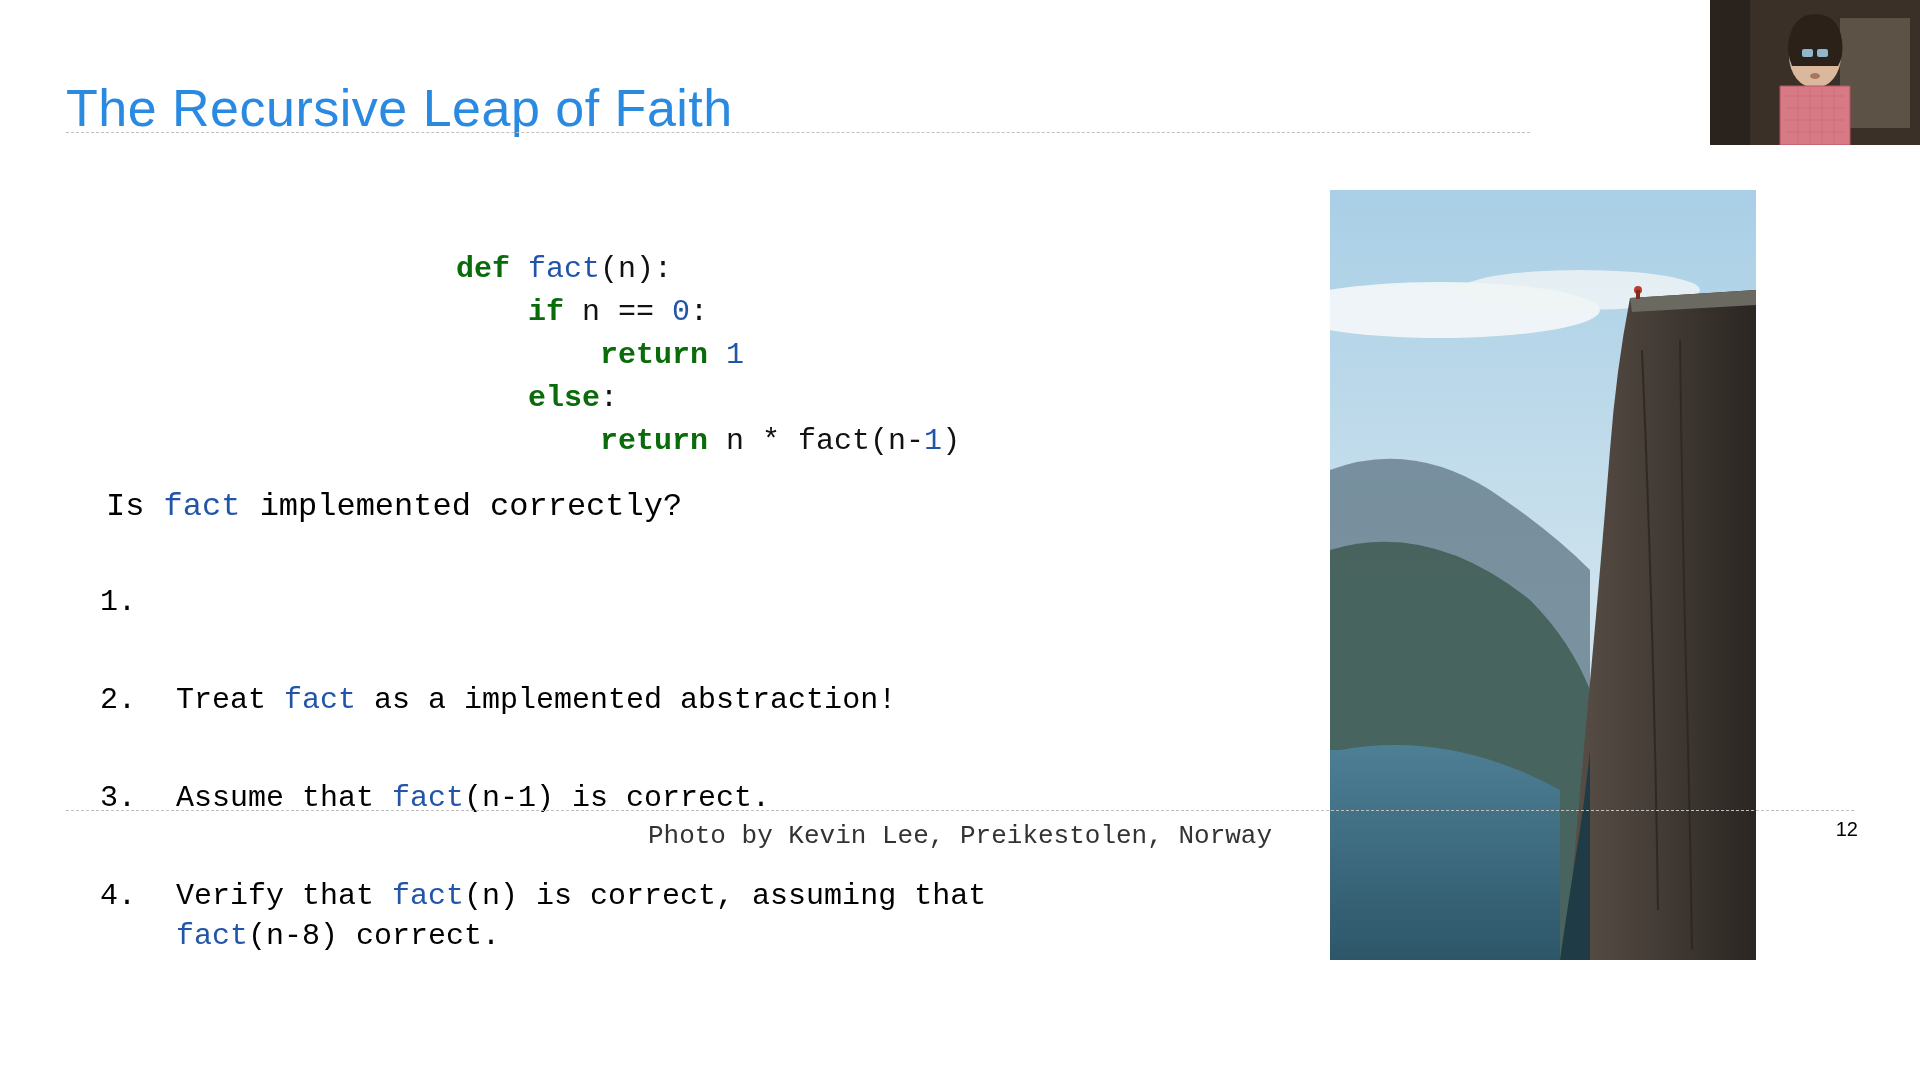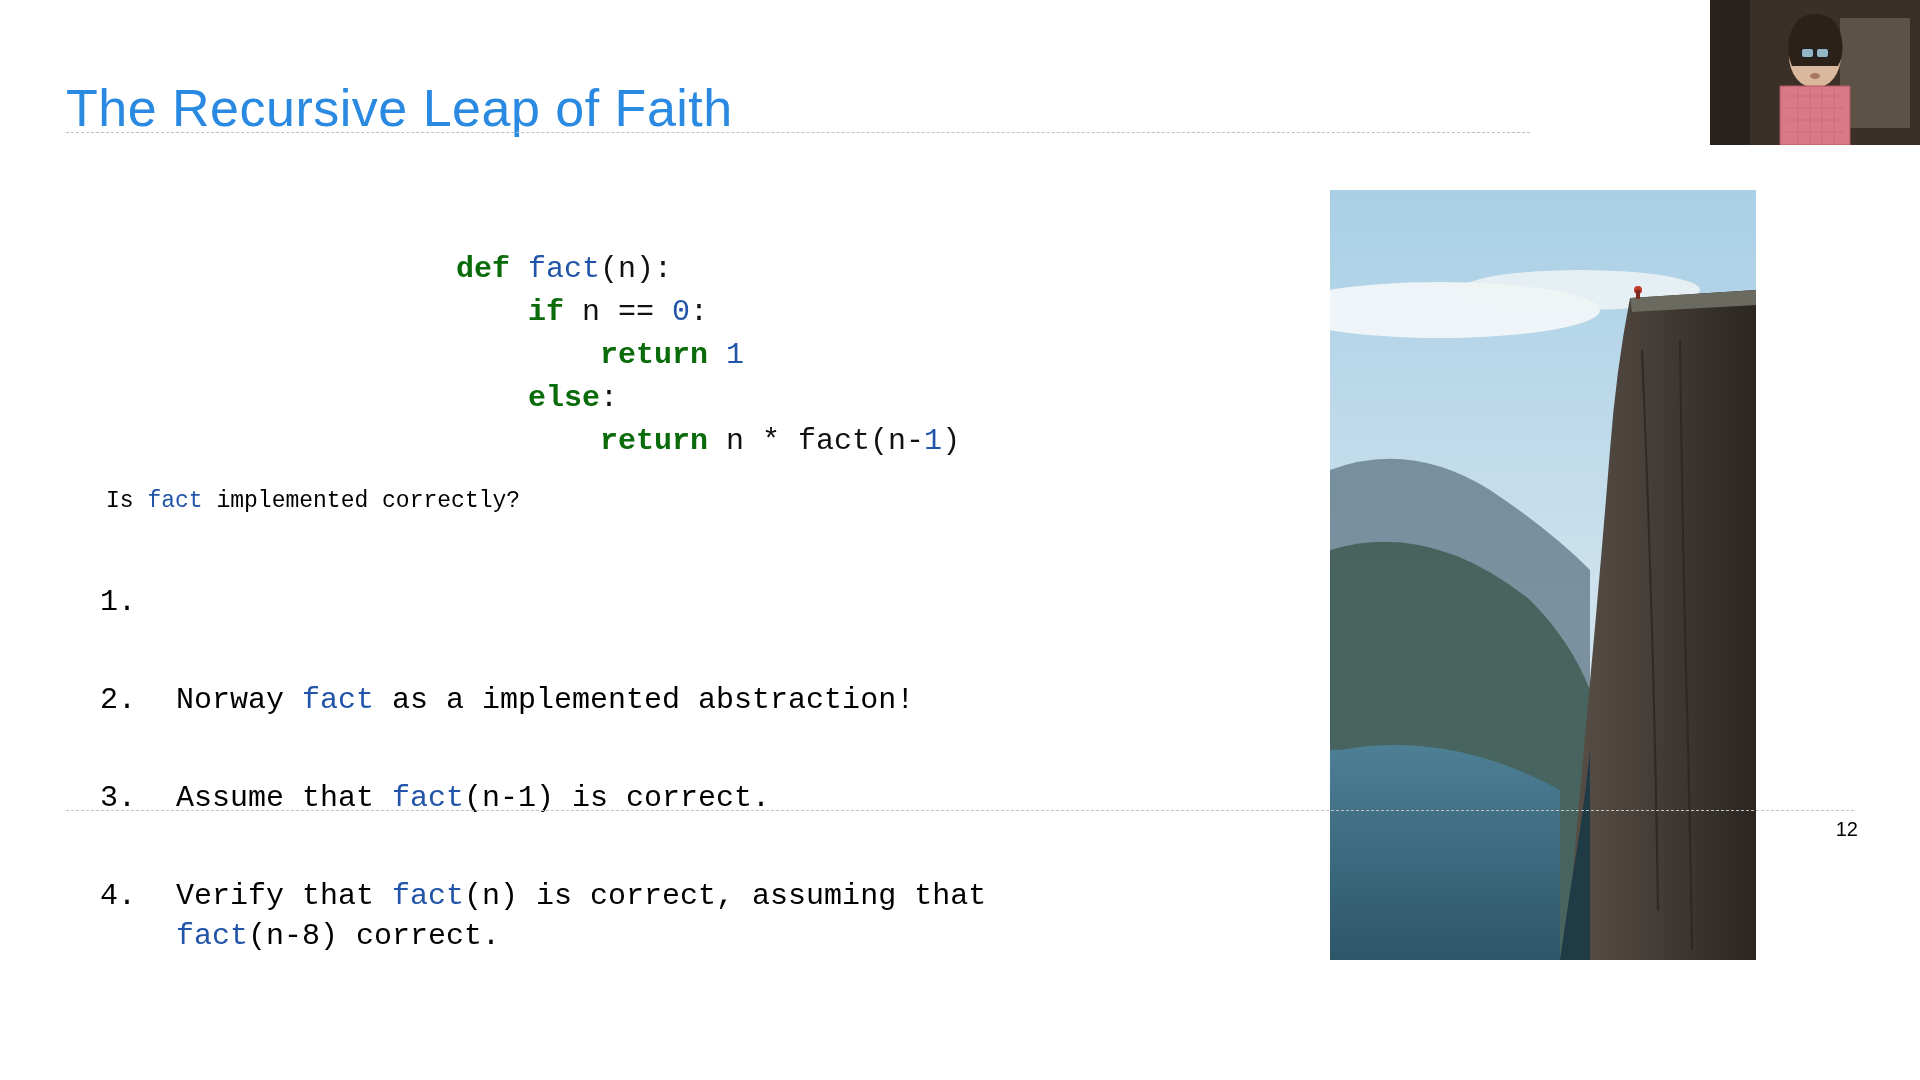--- a/index.html
+++ b/index.html
@@ -5,21 +5,21 @@
   * { margin: 0; padding: 0; box-sizing: border-box; }
   html, body { width: 1920px; height: 1080px; background: #fff; font-family: Consolas, "Courier New", monospace; overflow: hidden; position: relative; }
   .slide { position: relative; width: 1920px; height: 869px; }
   .title { position: absolute; left: 66px; top: 78px; font-family: Arial, Helvetica, sans-serif; font-size: 52px; font-weight: 400; color: #2a8ae2; letter-spacing: 0.5px; }
   .title-rule { position: absolute; left: 66px; right: 390px; top: 132px; border-top: 1px dashed #c0c0c0; }
   .code { position: absolute; left: 456px; top: 205px; font-size: 30px; line-height: 43px; white-space: pre; }
   .kw { color: #0a6b0a; font-weight: bold; }
   .fn { color: #2255aa; }
   .num { color: #2255aa; }
   .plain { color: #111; }
-  .question { position: absolute; left: 106px; top: 488px; font-size: 23px; text-align: right; }
+  .question { position: absolute; left: 106px; top: 488px; font-size: 32px; text-align: right; }
   .question .fact { color: #2255aa; }
   .list { position: absolute; left: 100px; top: 582px; font-size: 30px; line-height: 40px; }
   .item { display: flex; margin-bottom: 58px; }
   .item:last-child { margin-bottom: 0; }
   .item .num-label { width: 76px; flex: 0 0 76px; }
   .item .body { white-space: pre-wrap; }
   .fact-inline { color: #2255aa; }
   .cliff { position: absolute; left: 1330px; top: 190px; width: 426px; height: 770px; }
   .cliff svg { width: 100%; height: 100%; display: block; }
   .webcam { position: absolute; right: 0; top: 0; width: 210px; height: 145px; background: #403028; }
@@ -46,21 +46,21 @@
   <div class="question">
     <span>Is </span><span class="fact">fact</span><span> implemented correctly?</span>
   </div>
 
   <div class="list">
     <div class="item">
       <div class="num-label">1.</div>
     </div>
     <div class="item">
       <div class="num-label">2.</div>
-      <div class="body"><span>Norway </span><span class="fact-inline">fact</span><span> as a implemented abstraction!</span></div>
+      <div class="body"><span>Treat </span><span class="fact-inline">fact</span><span> as a implemented abstraction!</span></div>
     </div>
     <div class="item">
       <div class="num-label">3.</div>
       <div class="body"><span>Assume that </span><span class="fact-inline">fact</span><span>(n-1) is correct.</span></div>
     </div>
     <div class="item">
       <div class="num-label">4.</div>
       <div class="body"><span>Verify that </span><span class="fact-inline">fact</span><span>(n) is correct, assuming that
 </span><span class="fact-inline">fact</span><span>(n-8) correct.</span></div>
     </div>
@@ -110,14 +110,15 @@
       <rect x="92" y="49" width="11" height="8" rx="2" fill="#9ec7d8" opacity="0.9"></rect>
       <rect x="107" y="49" width="11" height="8" rx="2" fill="#9ec7d8" opacity="0.9"></rect>
       <rect x="70" y="86" width="70" height="59" fill="#d77a86"></rect>
       <path d="M70 86 L140 86 L140 145 L70 145 Z" fill="none" stroke="#b45560" stroke-width="1"></path>
       <path d="M76 96 L134 96 M76 108 L134 108 M76 120 L134 120 M76 132 L134 132 M88 86 L88 145 M100 86 L100 145 M112 86 L112 145 M124 86 L124 145" stroke="#c66976" stroke-width="1" opacity="0.7"></path>
       <ellipse cx="105" cy="76" rx="5" ry="3" fill="#a87760"></ellipse>
     </svg>
   </div>
 
   <div class="bottom-rule"></div>
+  <div class="caption">Photo by Kevin Lee, Preikestolen, Norway</div>
   <div class="slide-num">12</div>
 </div>
 
 </body></html>

